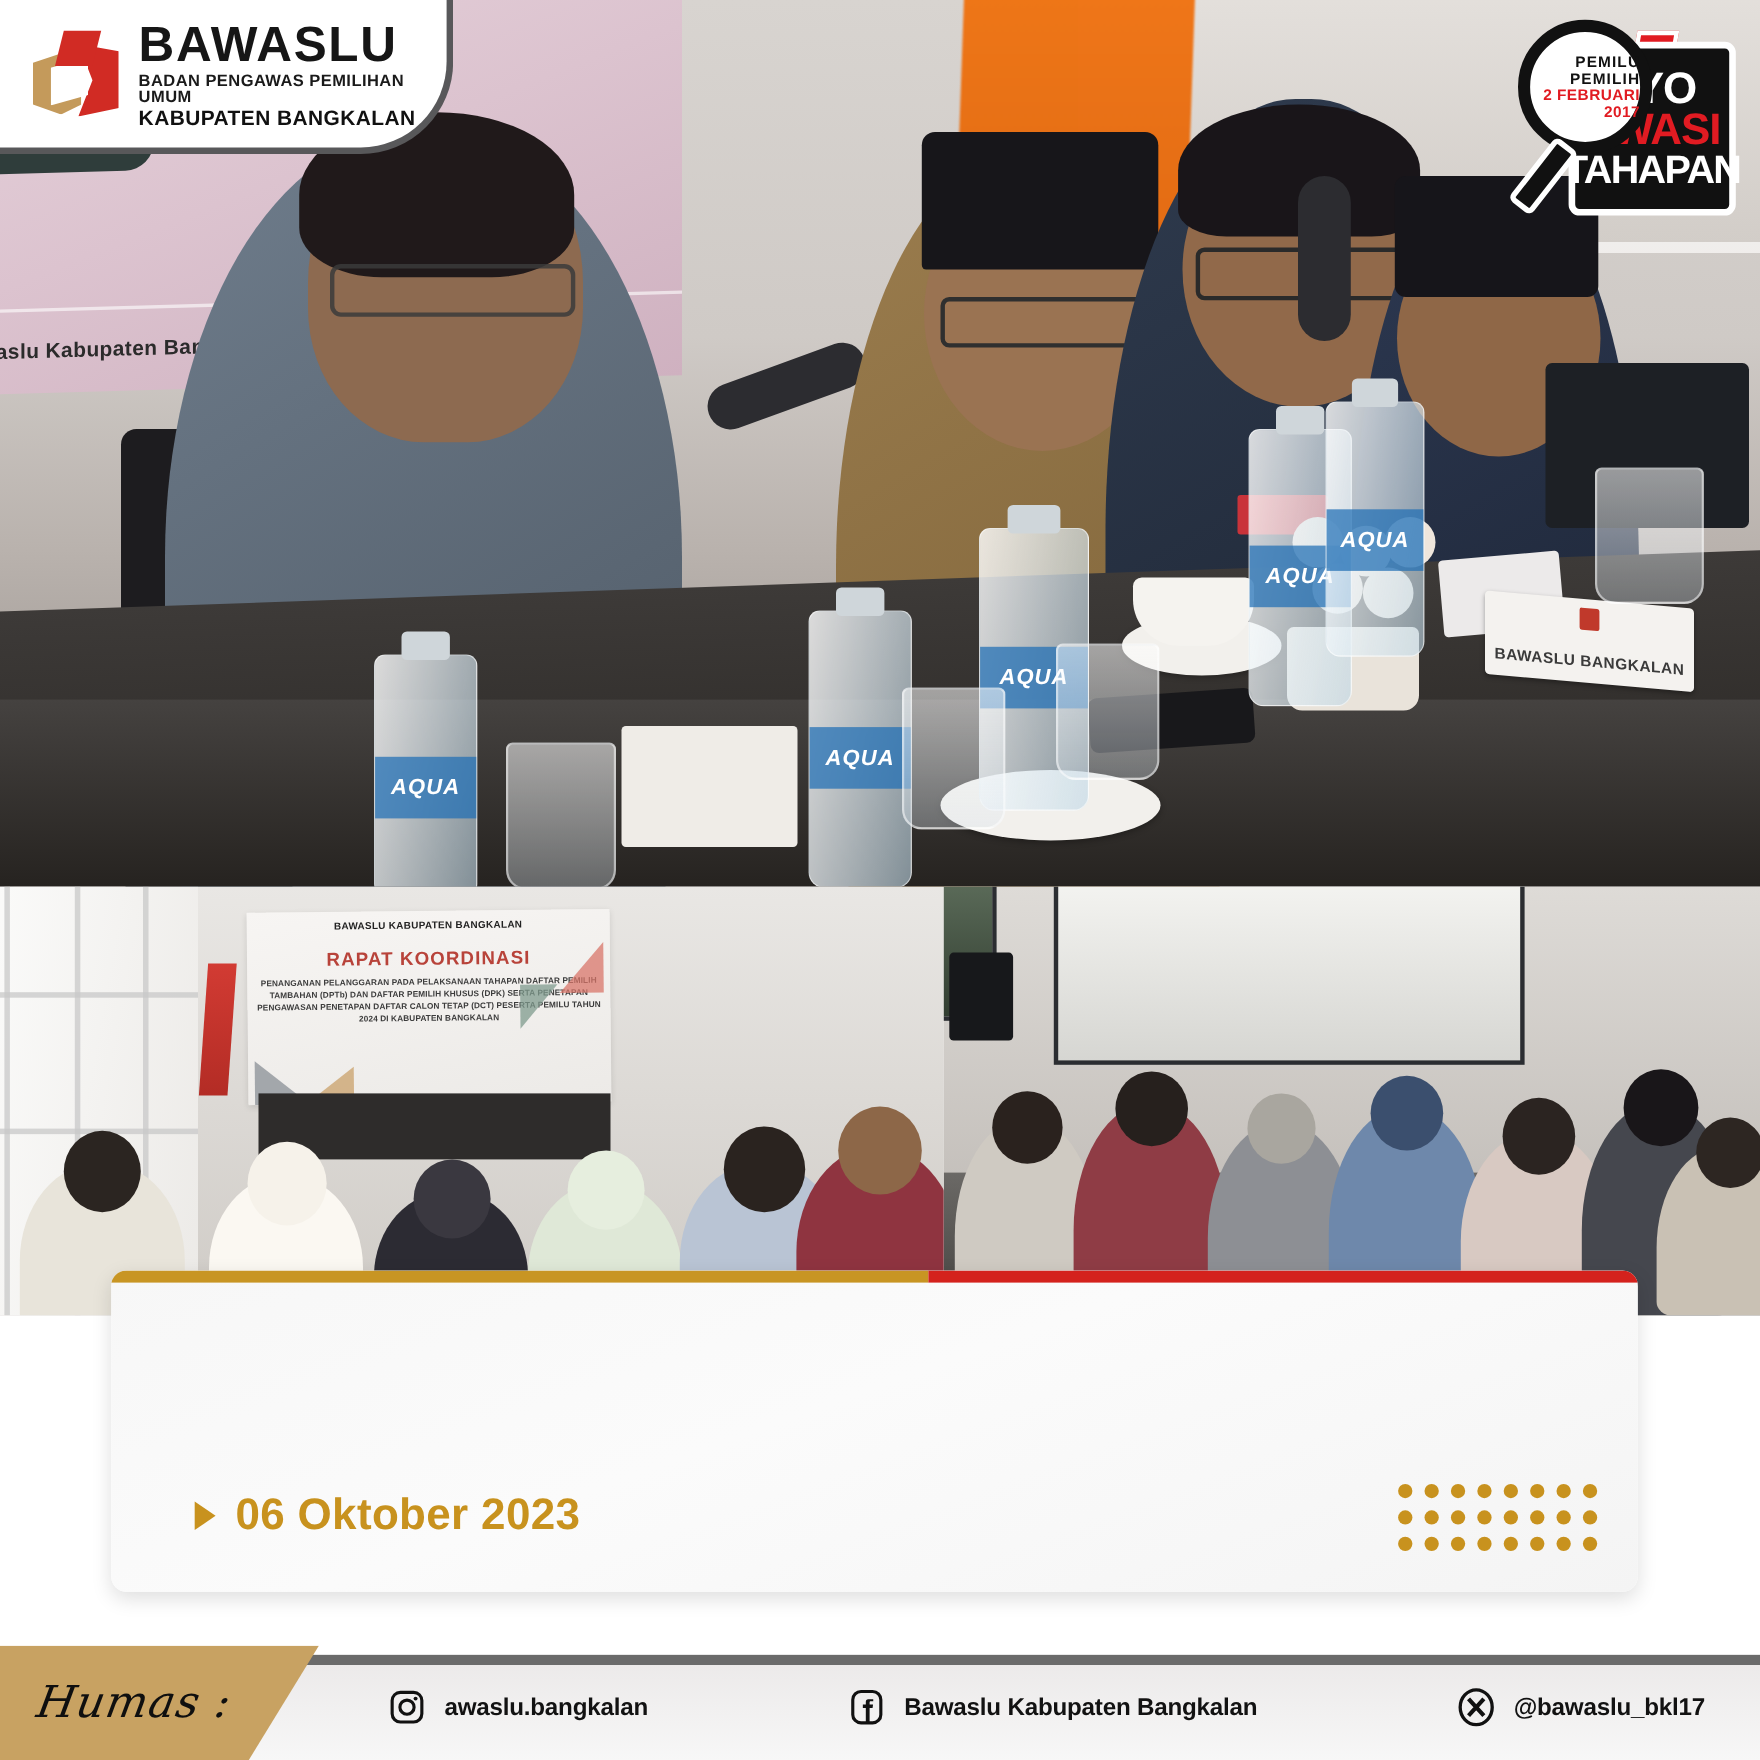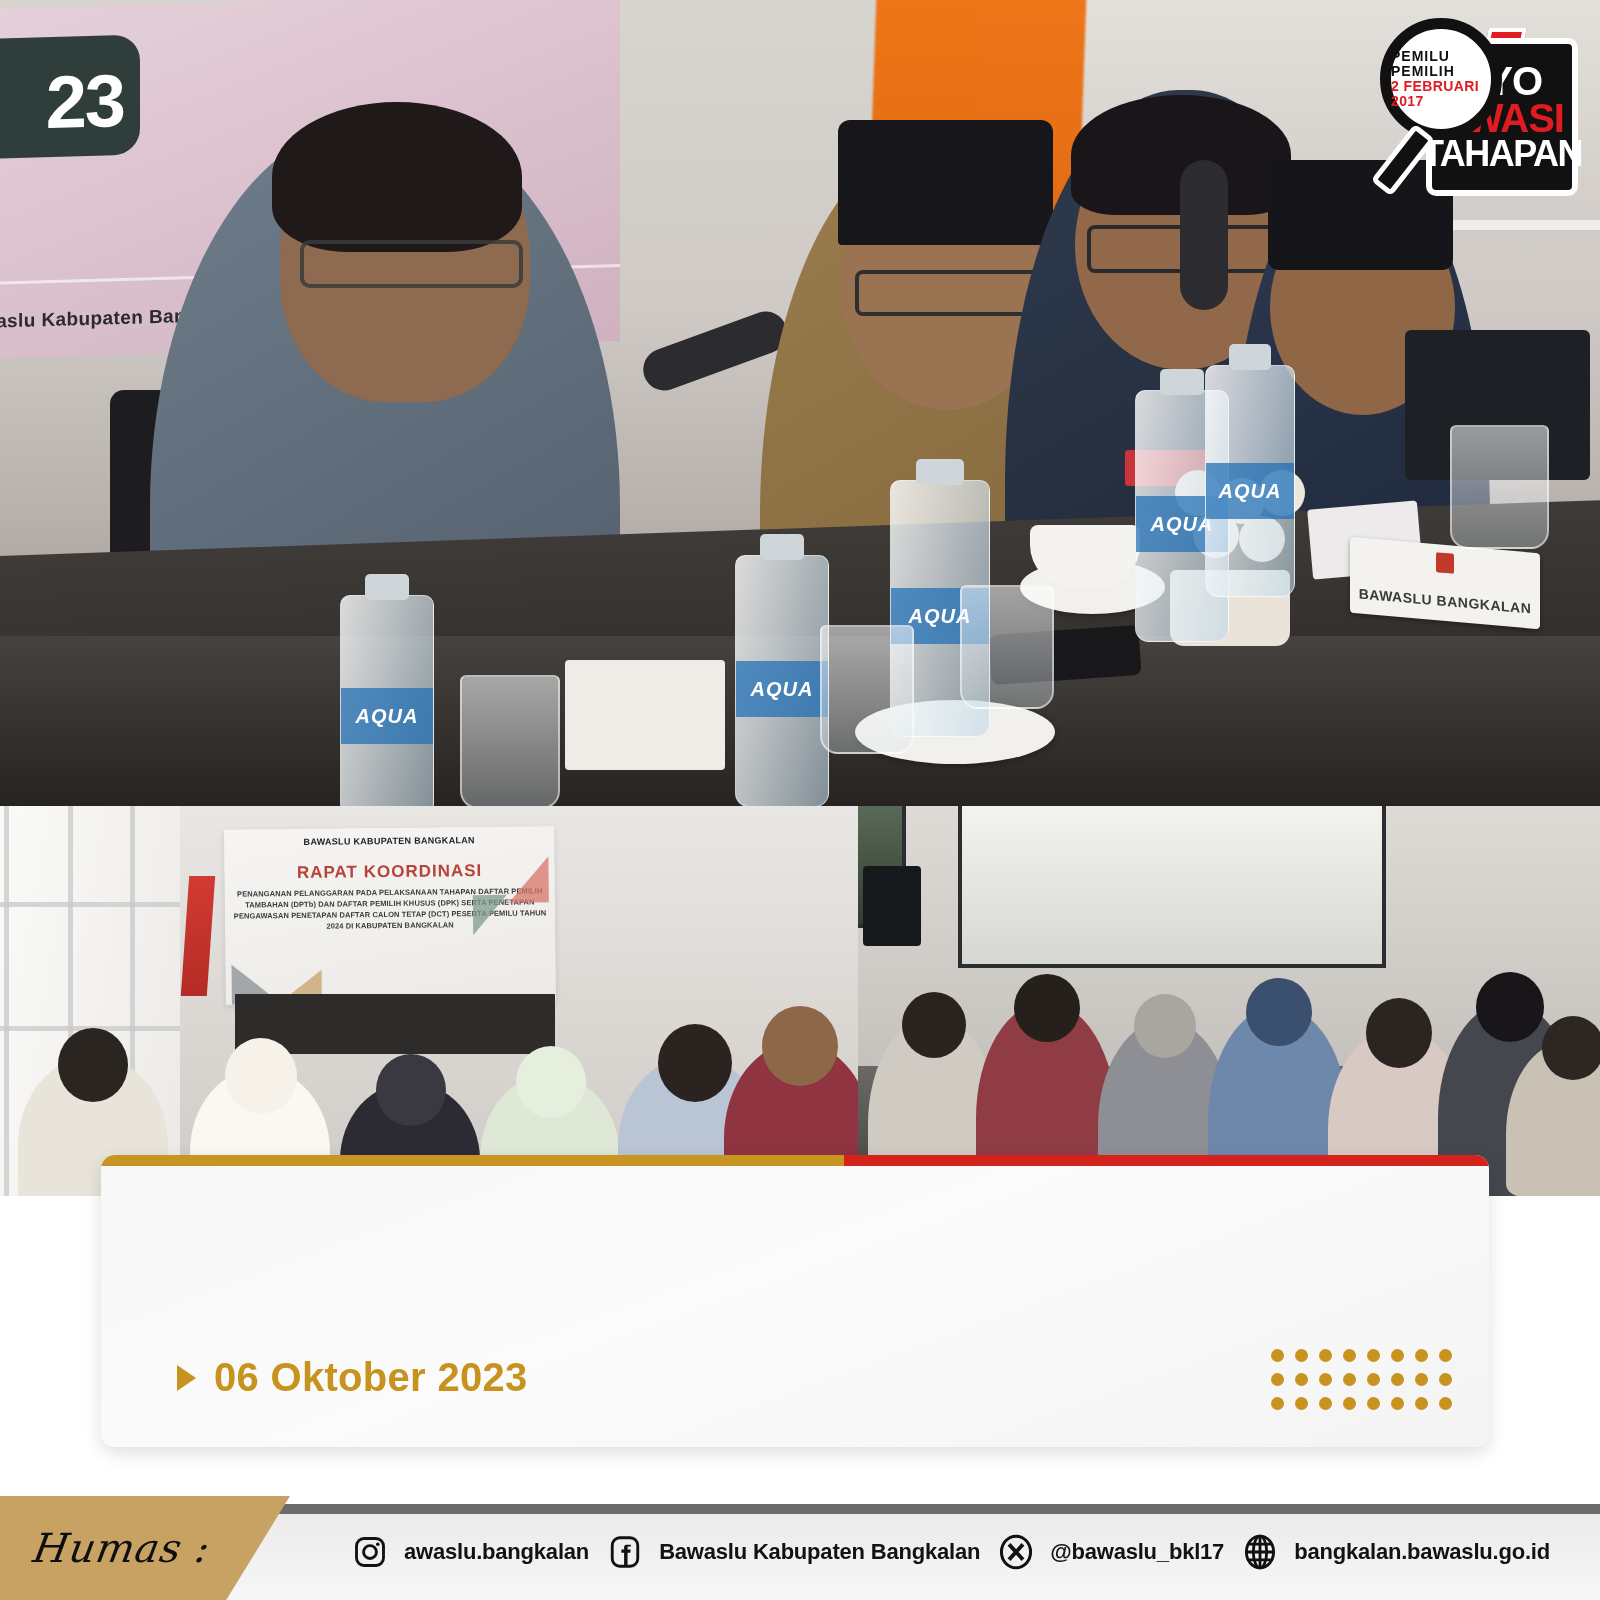--- a/index.html
+++ b/index.html
@@ -151,21 +151,21 @@
     border:6px solid #fff;border-radius:10px;box-sizing:border-box;
     display:flex;flex-direction:column;justify-content:center;align-items:center;
   }
   .ayo-box .l1{color:#fff;font-size:40px;font-weight:bold;line-height:.92;letter-spacing:-1px;}
   .ayo-box .l2{color:#e11b22;font-size:40px;font-weight:bold;line-height:.92;letter-spacing:-1px;}
   .ayo-box .l3{color:#fff;font-size:36px;font-weight:bold;line-height:.95;letter-spacing:-1.5px;}
   .ayo-red{position:absolute;right:56px;top:16px;width:38px;height:52px;background:#e11b22;
     transform:skewX(-10deg);border:4px solid #fff;box-sizing:border-box;}
   .mag{position:absolute;left:0;top:6px;width:122px;height:122px;border-radius:50%;
     background:#fff;border:11px solid #111;box-sizing:border-box;
-    display:flex;flex-direction:column;justify-content:center;align-items:flex-start;text-align:center;}
+    display:flex;flex-direction:column;justify-content:center;align-items:flex-end;text-align:center;}
   .mag .m1{font-size:14px;font-weight:bold;color:#111;letter-spacing:1px;line-height:1.08;}
   .mag .m2{font-size:14px;font-weight:bold;color:#e11b22;letter-spacing:.4px;line-height:1.08;}
   .mag-handle{position:absolute;left:10px;top:112px;width:26px;height:72px;background:#111;
     border:5px solid #fff;box-sizing:border-box;border-radius:6px;transform:rotate(38deg);}
 
   
   .photo-row{position:absolute;left:0;top:806px;width:1600px;height:390px;overflow:hidden;}
   .photo-left{position:absolute;left:0;top:0;width:858px;height:390px;overflow:hidden;
     background:linear-gradient(180deg,#e9e7e4,#cfcbc6);}
   .photo-right{position:absolute;left:858px;top:0;width:742px;height:390px;overflow:hidden;
@@ -339,20 +339,33 @@
           <b>AQUA</b>
         </div>
       </div>
 
     <div class="glassware g1"></div>
     <div class="glassware g2"></div>
     <div class="glassware g3"></div>
     <div class="glassware g4"></div>
   </div>
 
+  <div class="logo-pill">
+    <div class="bw-mark">
+      <div class="gold"></div>
+        <div class="red"></div>
+        <div class="white"></div>
+        <div class="slot"></div>
+    </div>
+    <div class="bw-txt">
+      <div class="t1">BAWASLU</div>
+      <div class="t2">BADAN PENGAWAS PEMILIHAN UMUM</div>
+      <div class="t3">KABUPATEN BANGKALAN</div>
+    </div>
+  </div>
 
   <div class="ayo-badge">
     <div class="ayo-red"></div>
     <div class="ayo-box">
       <div class="l1">AYO</div>
       <div class="l2">AWASI</div>
       <div class="l3">TAHAPAN</div>
     </div>
     <div class="mag">
       <div class="m1">PEMILU</div>
@@ -493,27 +506,17 @@
       <div class="f-item">
         <span class="ic">
           <svg width="38" height="38" viewBox="0 0 24 24" fill="none" stroke="#111" stroke-width="1.9">
             <ellipse cx="12" cy="12" rx="9.2" ry="10"></ellipse>
             <path d="M7.6 7.2l8.8 9.6M16.4 7.2l-8.8 9.6" stroke="#111" stroke-width="2.4"></path>
           </svg>
         </span>
         <span class="lbl">@bawaslu_bkl17</span>
       </div>
 
-      <div class="f-item">
-        <span class="ic">
-          <svg width="38" height="38" viewBox="0 0 24 24" fill="none" stroke="#111" stroke-width="1.8">
-            <ellipse cx="12" cy="12" rx="8.6" ry="10"></ellipse>
-            <ellipse cx="12" cy="12" rx="4.2" ry="10"></ellipse>
-            <path d="M3.4 12h17.2M4.6 7h14.8M4.6 17h14.8M12 2v20"></path>
-          </svg>
-        </span>
-        <span class="lbl">bangkalan.bawaslu.go.id</span>
-      </div>
 
     </div>
   </div>
 
 </div>
 
 </body></html>

